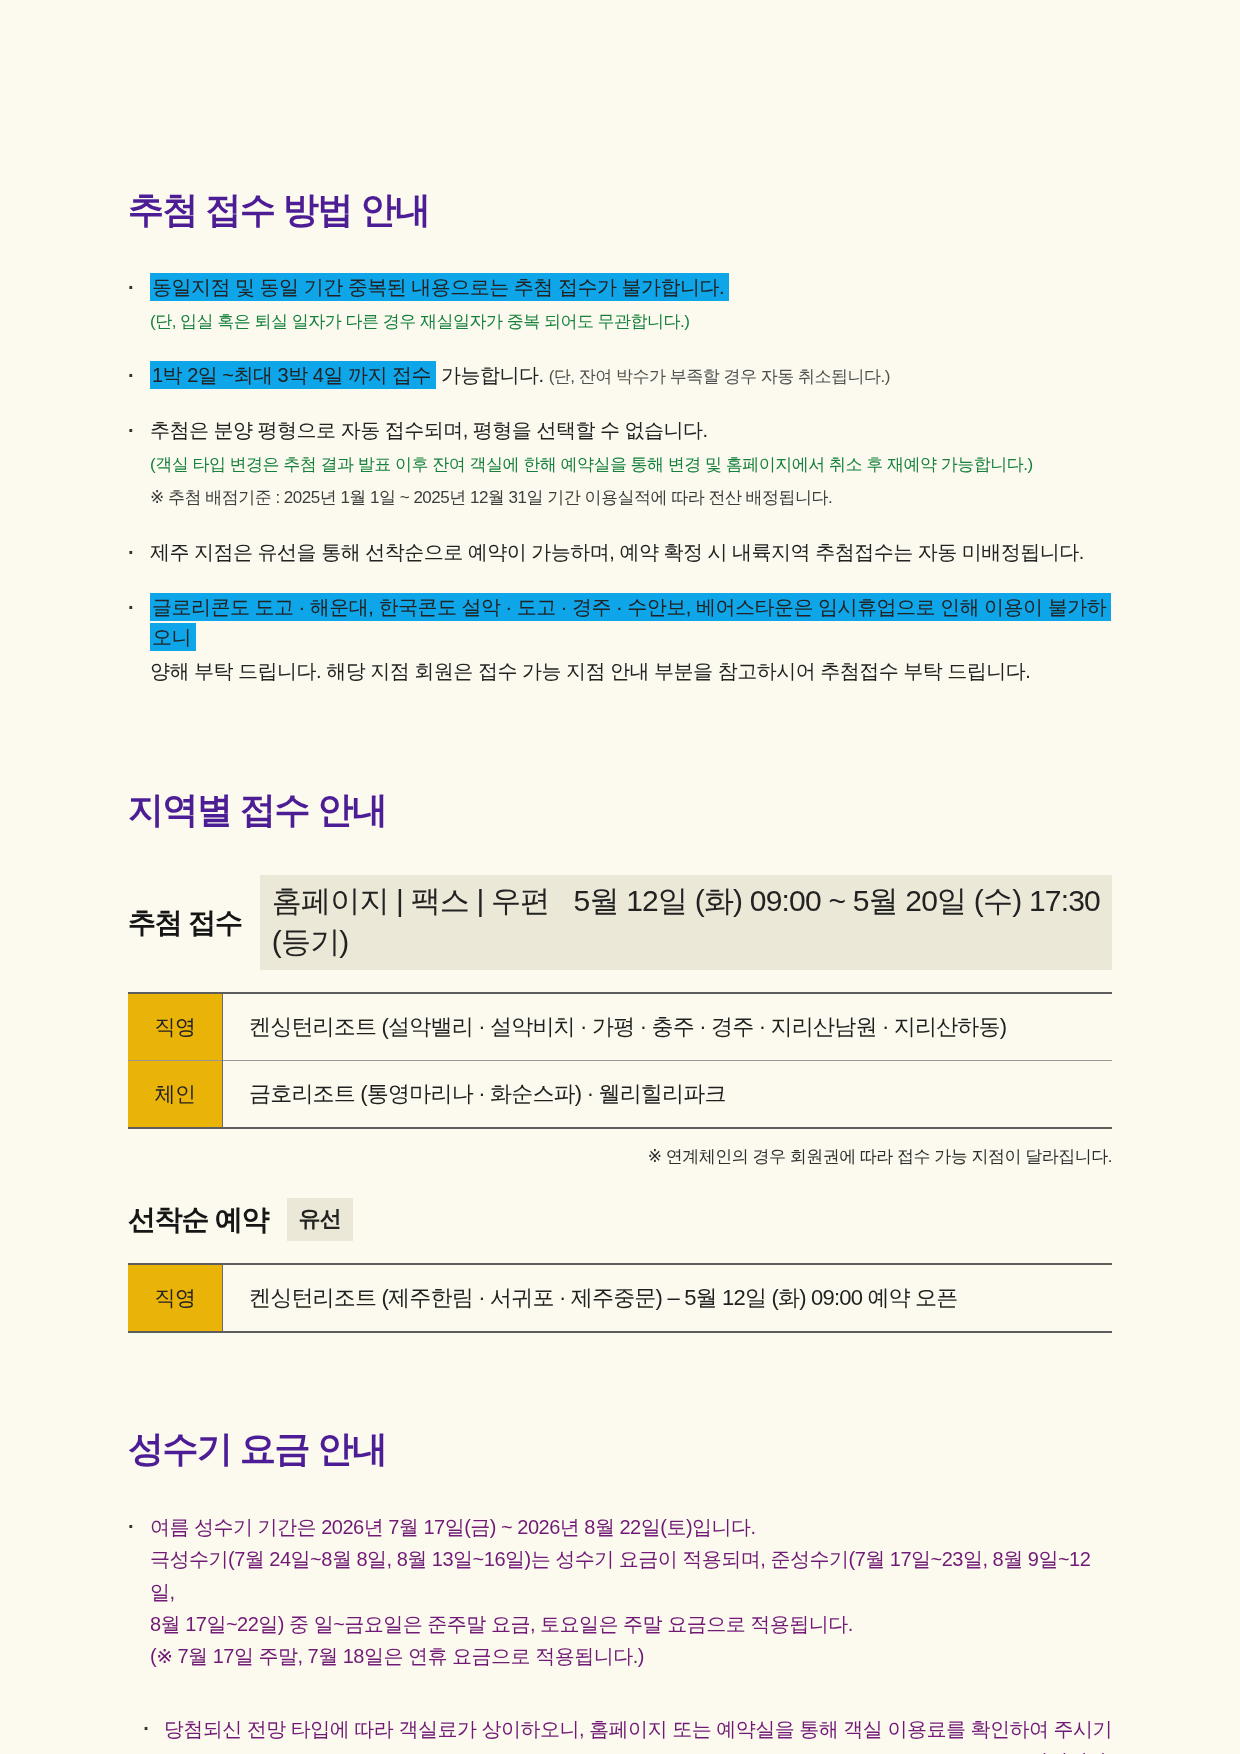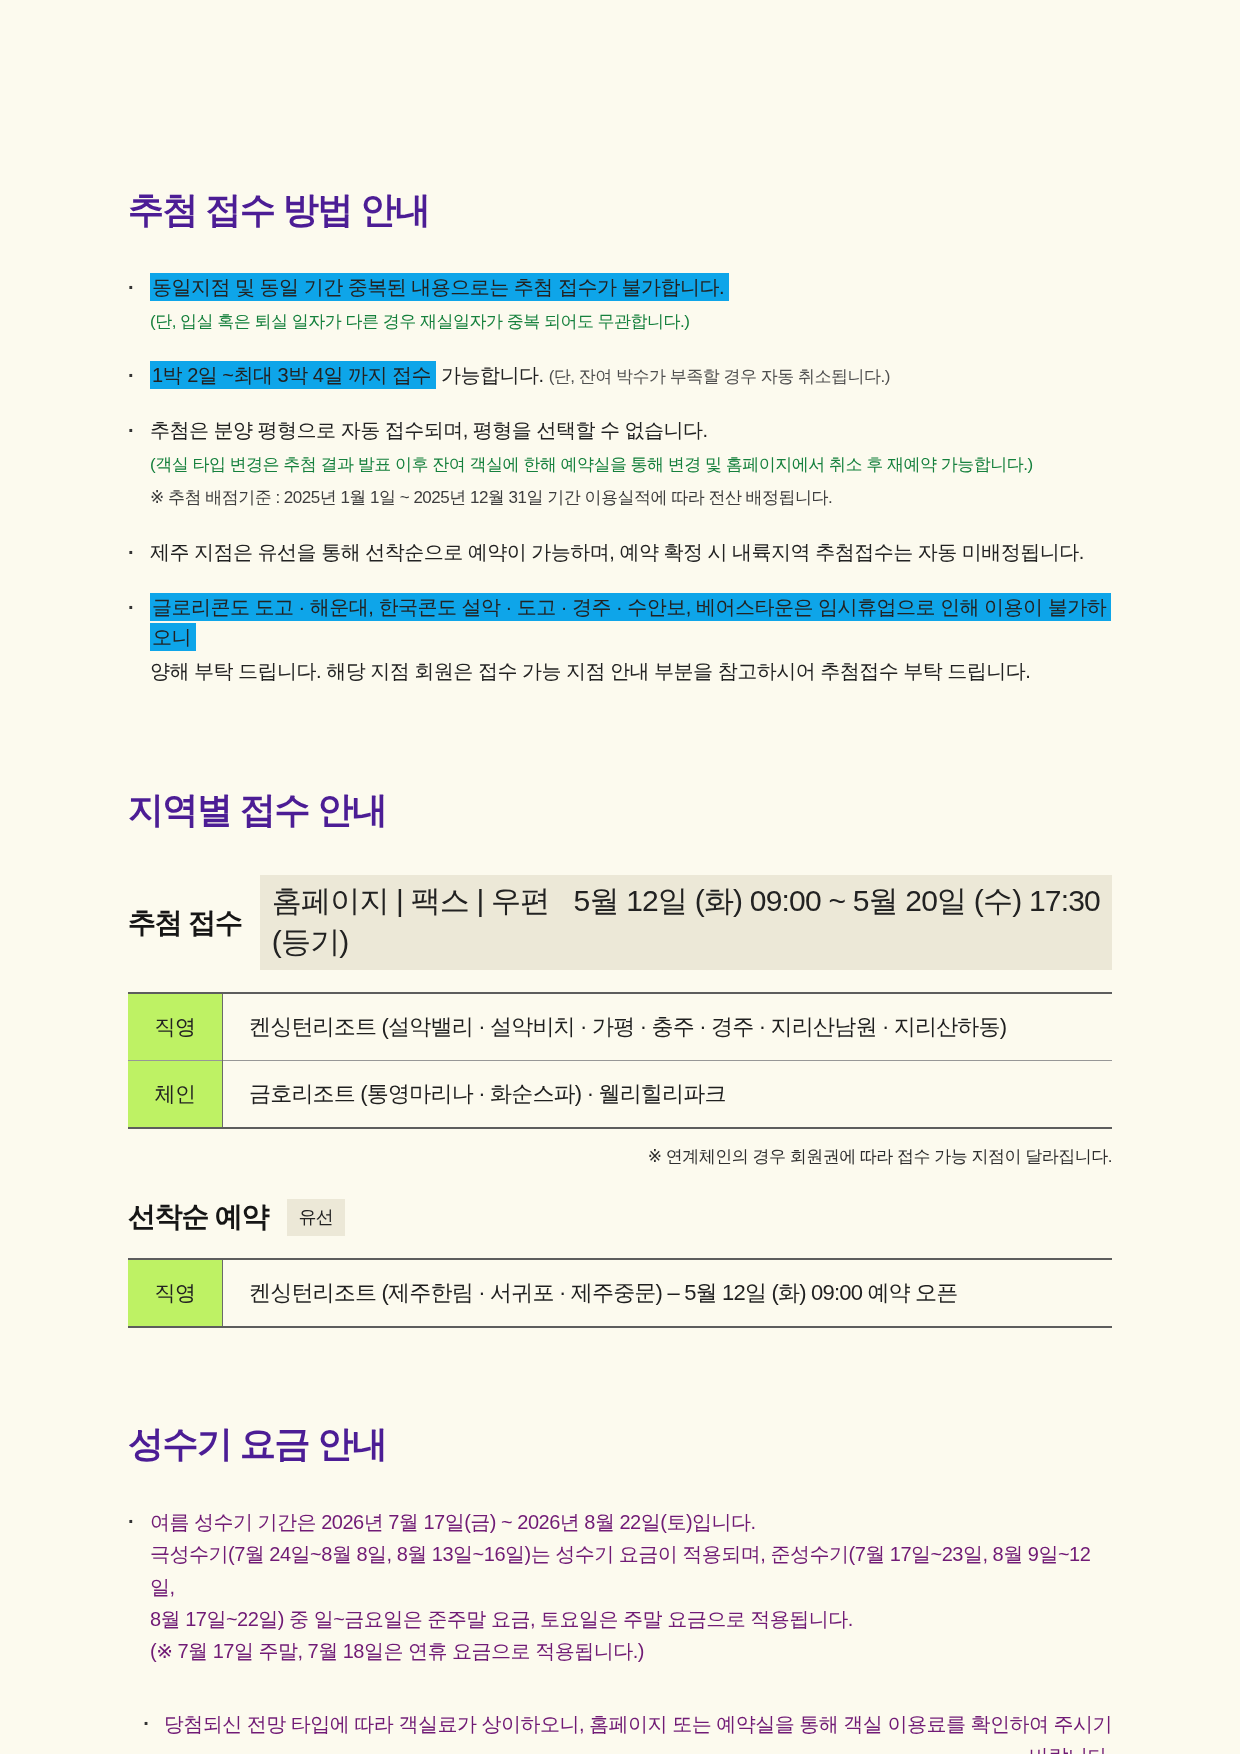--- a/index.html
+++ b/index.html
@@ -96,21 +96,21 @@
   .schedule-hl .period{white-space:nowrap;}
   .info-table{
     width:100%;
     border-collapse:collapse;
     border-top:2px solid #5d5d5d;
     border-bottom:2px solid #5d5d5d;
   }
   .info-table tr + tr{border-top:1px solid #979797;}
   .info-table th{
     width:78px;
-    background:#bef264;
+    background:#eab308;
     font-size:21px;
     font-weight:500;
     letter-spacing:-0.5px;
     color:#222;
     border-right:1px solid #6a6a6a;
     padding:18px 8px;
     text-align:center;
   }
   .info-table td{
     font-size:22px;
@@ -203,21 +203,21 @@
         <th>체인</th>
         <td>금호리조트 (통영마리나 · 화순스파) · 웰리힐리파크</td>
       </tr>
     </tbody>
       </table>
 
     <div class="table-note">※ 연계체인의 경우 회원권에 따라 접수 가능 지점이 달라집니다.</div>
 
     <div class="subhead-row" style="margin-top:30px;">
       <span class="subhead">선착순 예약</span>
-      <span class="schedule-hl" style="font-size:18px;">유선</span>
+      <span class="schedule-hl" style="font-size:22px;font-weight:bold;">유선</span>
     </div>
 
     <table class="info-table">
       <tbody>
           <tr>
         <th>직영</th>
         <td>켄싱턴리조트 (제주한림 · 서귀포 · 제주중문) – 5월 12일 (화) 09:00 예약 오픈</td>
       </tr>
     </tbody>
       </table>

